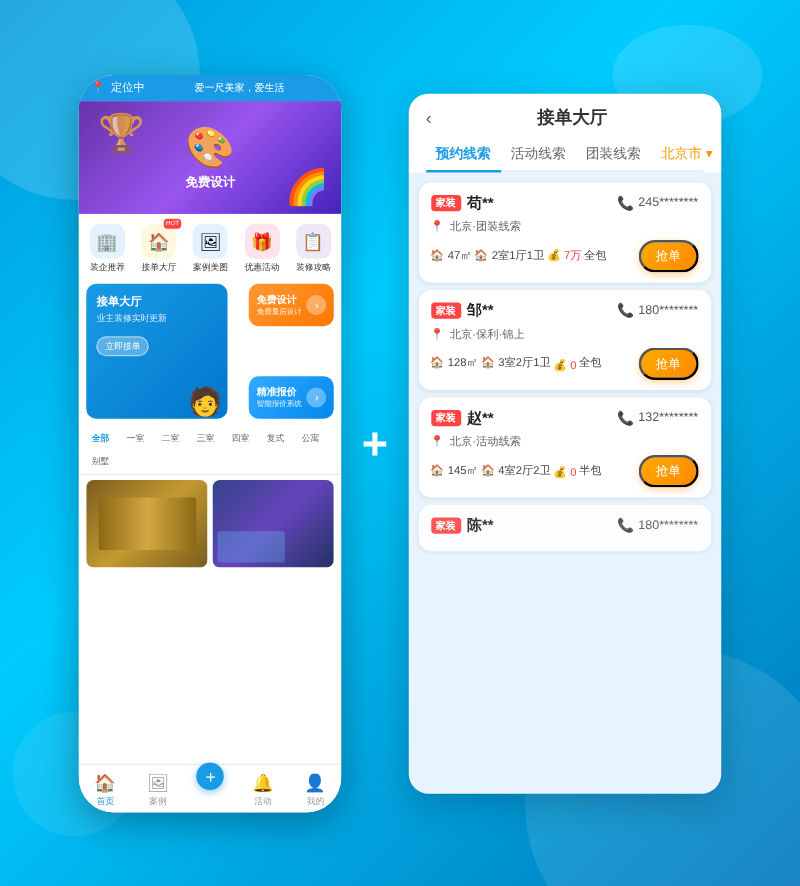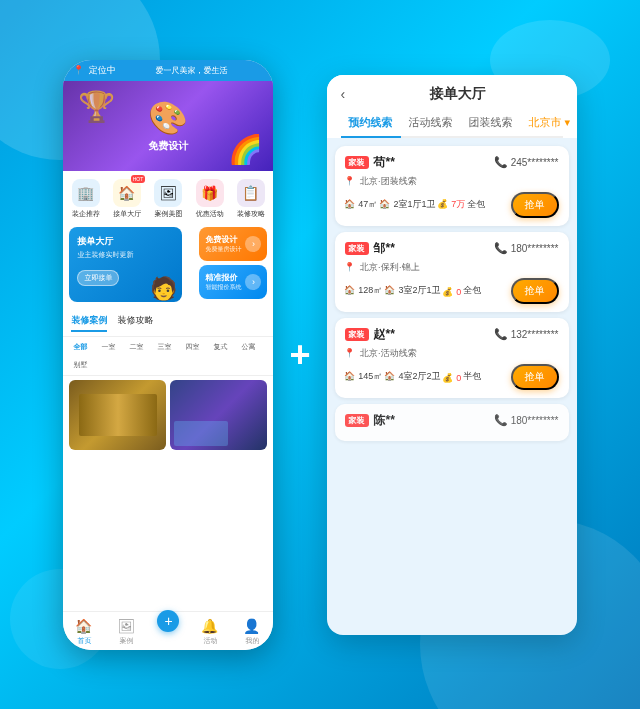--- a/index.html
+++ b/index.html
@@ -155,21 +155,21 @@
     }
     .promo-card {
       border-radius: 8px;
       padding: 6px;
       display: flex;
       align-items: center;
       gap: 4px;
       min-height: 34px;
     }
     .promo-card.orange { background: linear-gradient(135deg, #ff9933, #ff7700); }
-    .promo-card.blue { background: linear-gradient(135deg, #33aaff, #0088ee); }
+    .promo-card.blue { background: linear-gradient(135deg, #33aaff, #0088ee); margin-top: 36px; }
     .promo-card-text { font-size: 8px; font-weight: bold; color: white; }
     .promo-card-sub { font-size: 6px; color: rgba(255,255,255,0.85); }
     .promo-card-arrow {
       margin-left: auto;
       background: rgba(255,255,255,0.35);
       border-radius: 50%;
       width: 16px; height: 16px;
       display: flex; align-items: center; justify-content: center;
       font-size: 9px; color: white;
     }
@@ -486,24 +486,20 @@
         <div class="promo-card blue">
           <div>
             <div class="promo-card-text">精准报价</div>
             <div class="promo-card-sub">智能报价系统</div>
           </div>
           <div class="promo-card-arrow">›</div>
         </div>
       </div>
     </div>
 
-    <div class="section-tabs">
-      <span class="section-tab active">装修案例</span>
-      <span class="section-tab">装修攻略</span>
-    </div>
 
     <div class="filter-row">
       <span class="filter-tag active">全部</span>
       <span class="filter-tag">一室</span>
       <span class="filter-tag">二室</span>
       <span class="filter-tag">三室</span>
       <span class="filter-tag">四室</span>
       <span class="filter-tag">复式</span>
       <span class="filter-tag">公寓</span>
       <span class="filter-tag">别墅</span>

